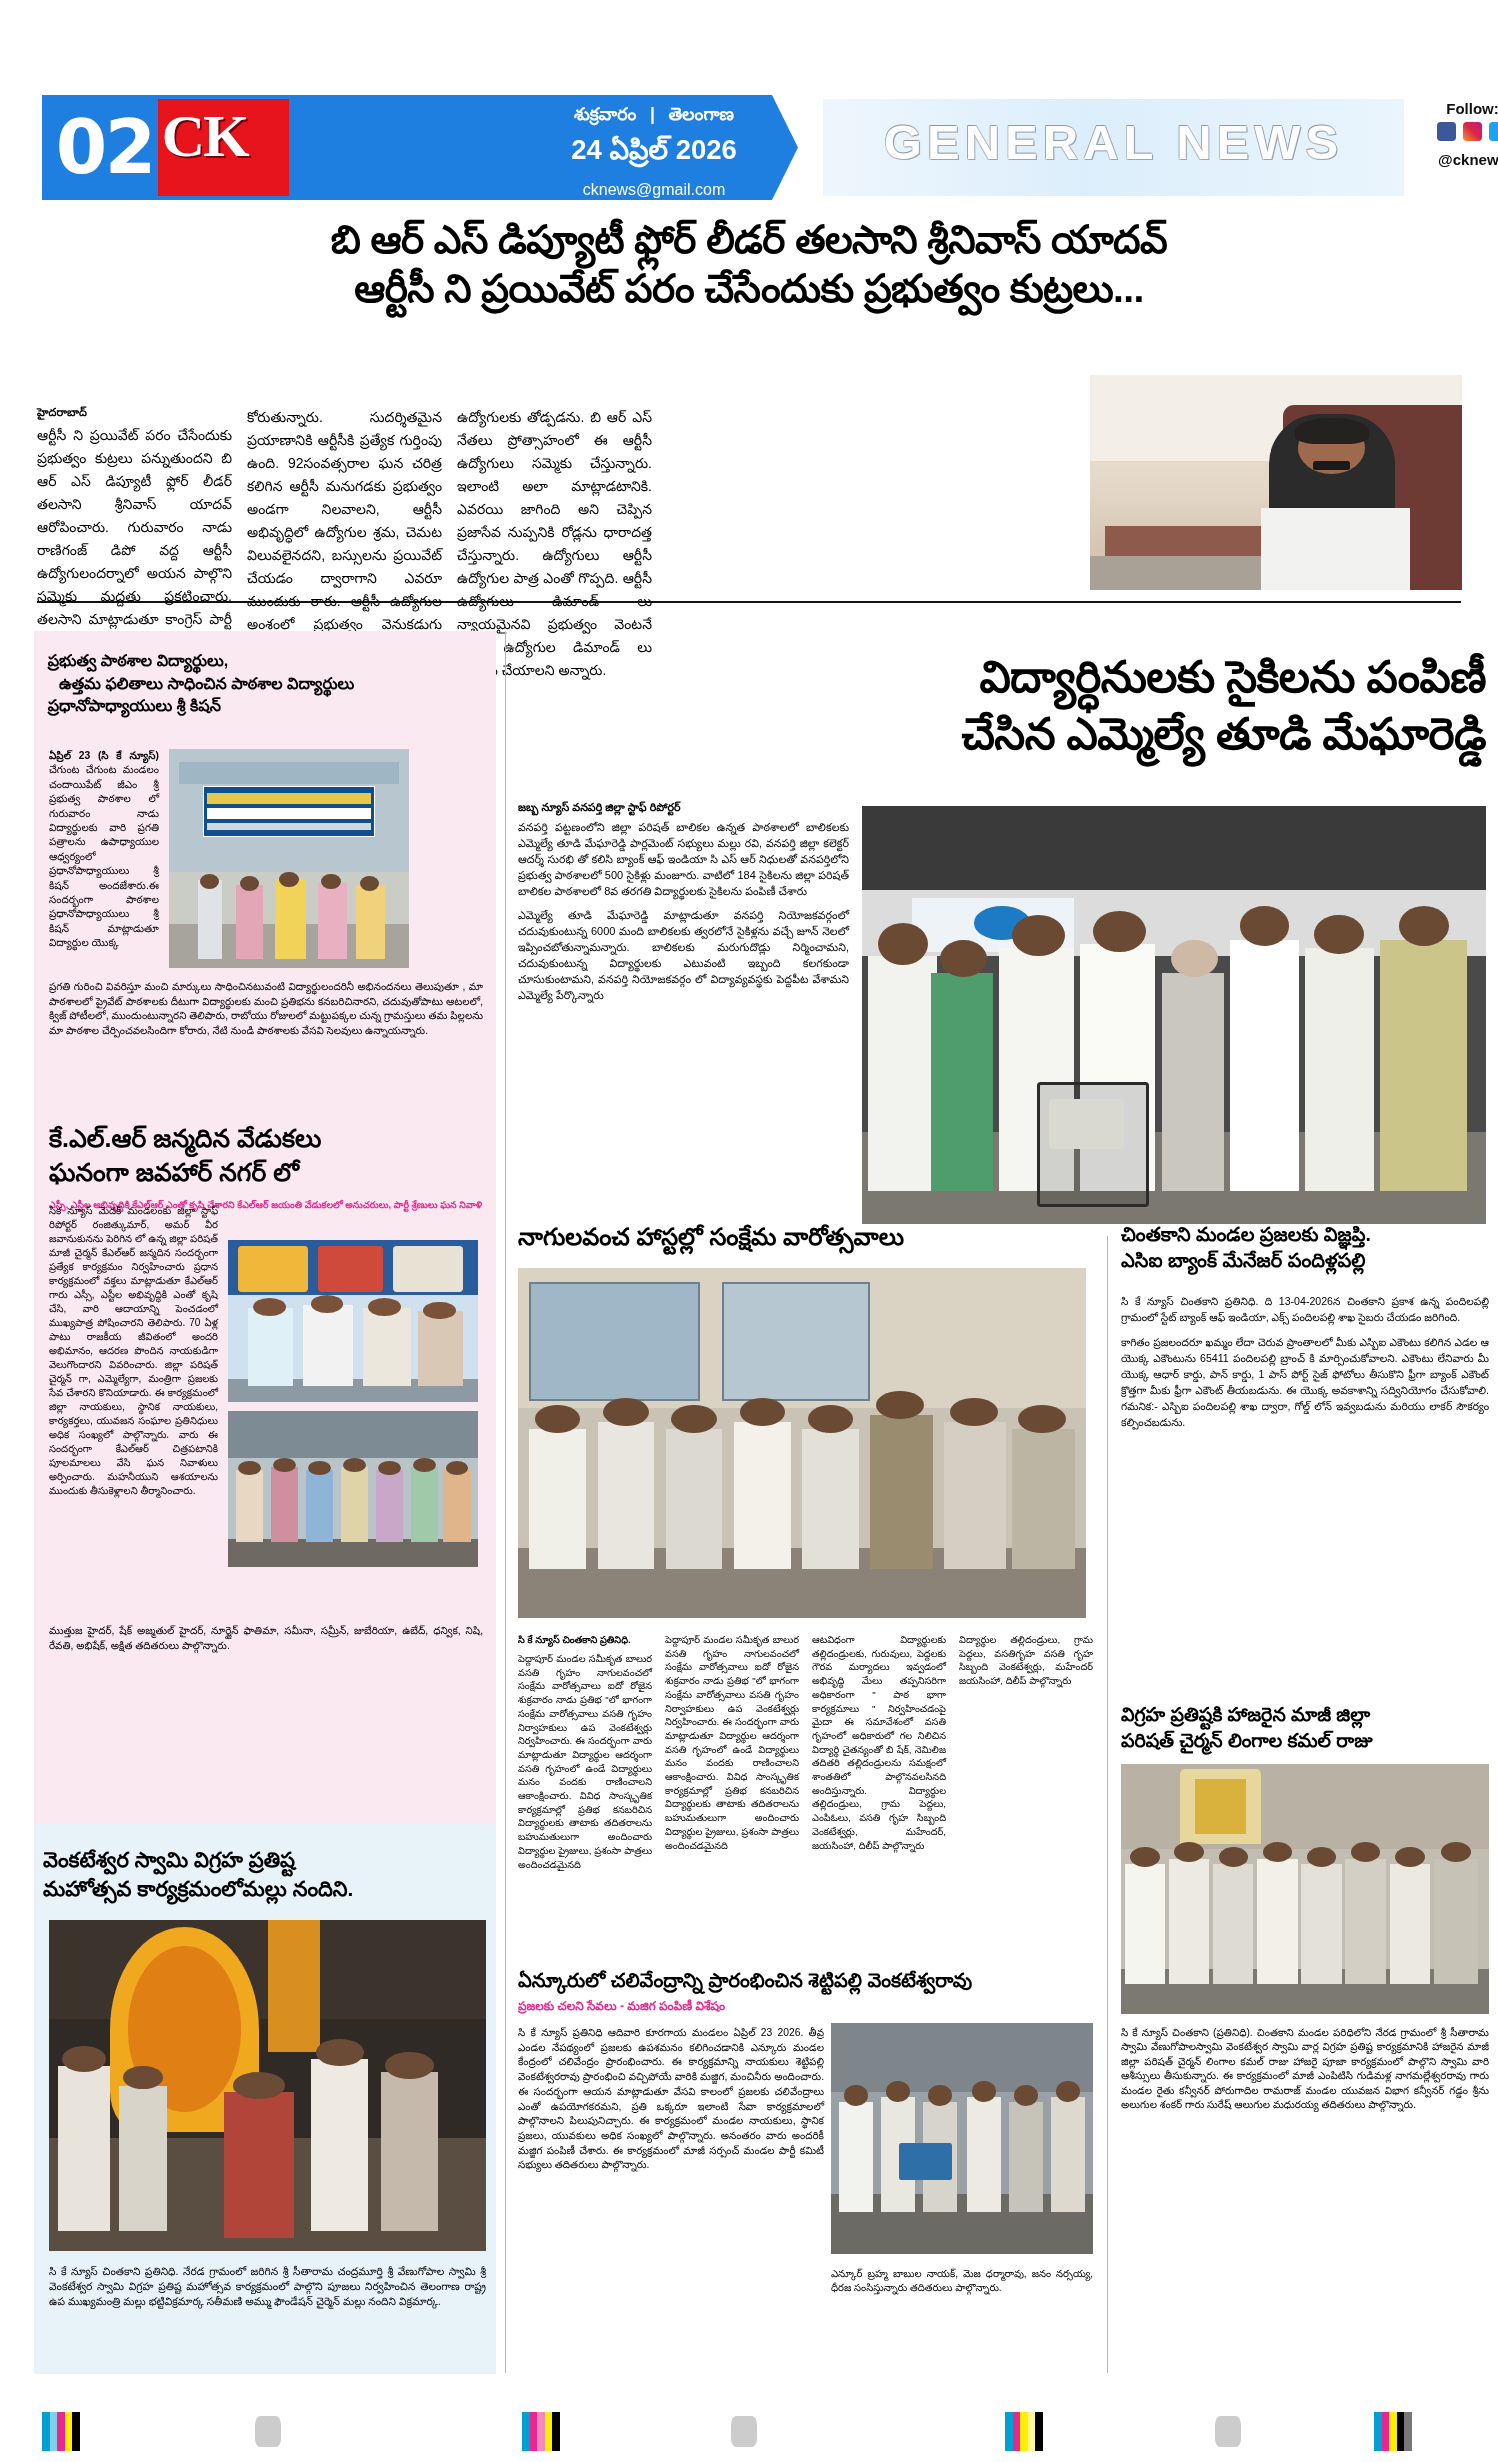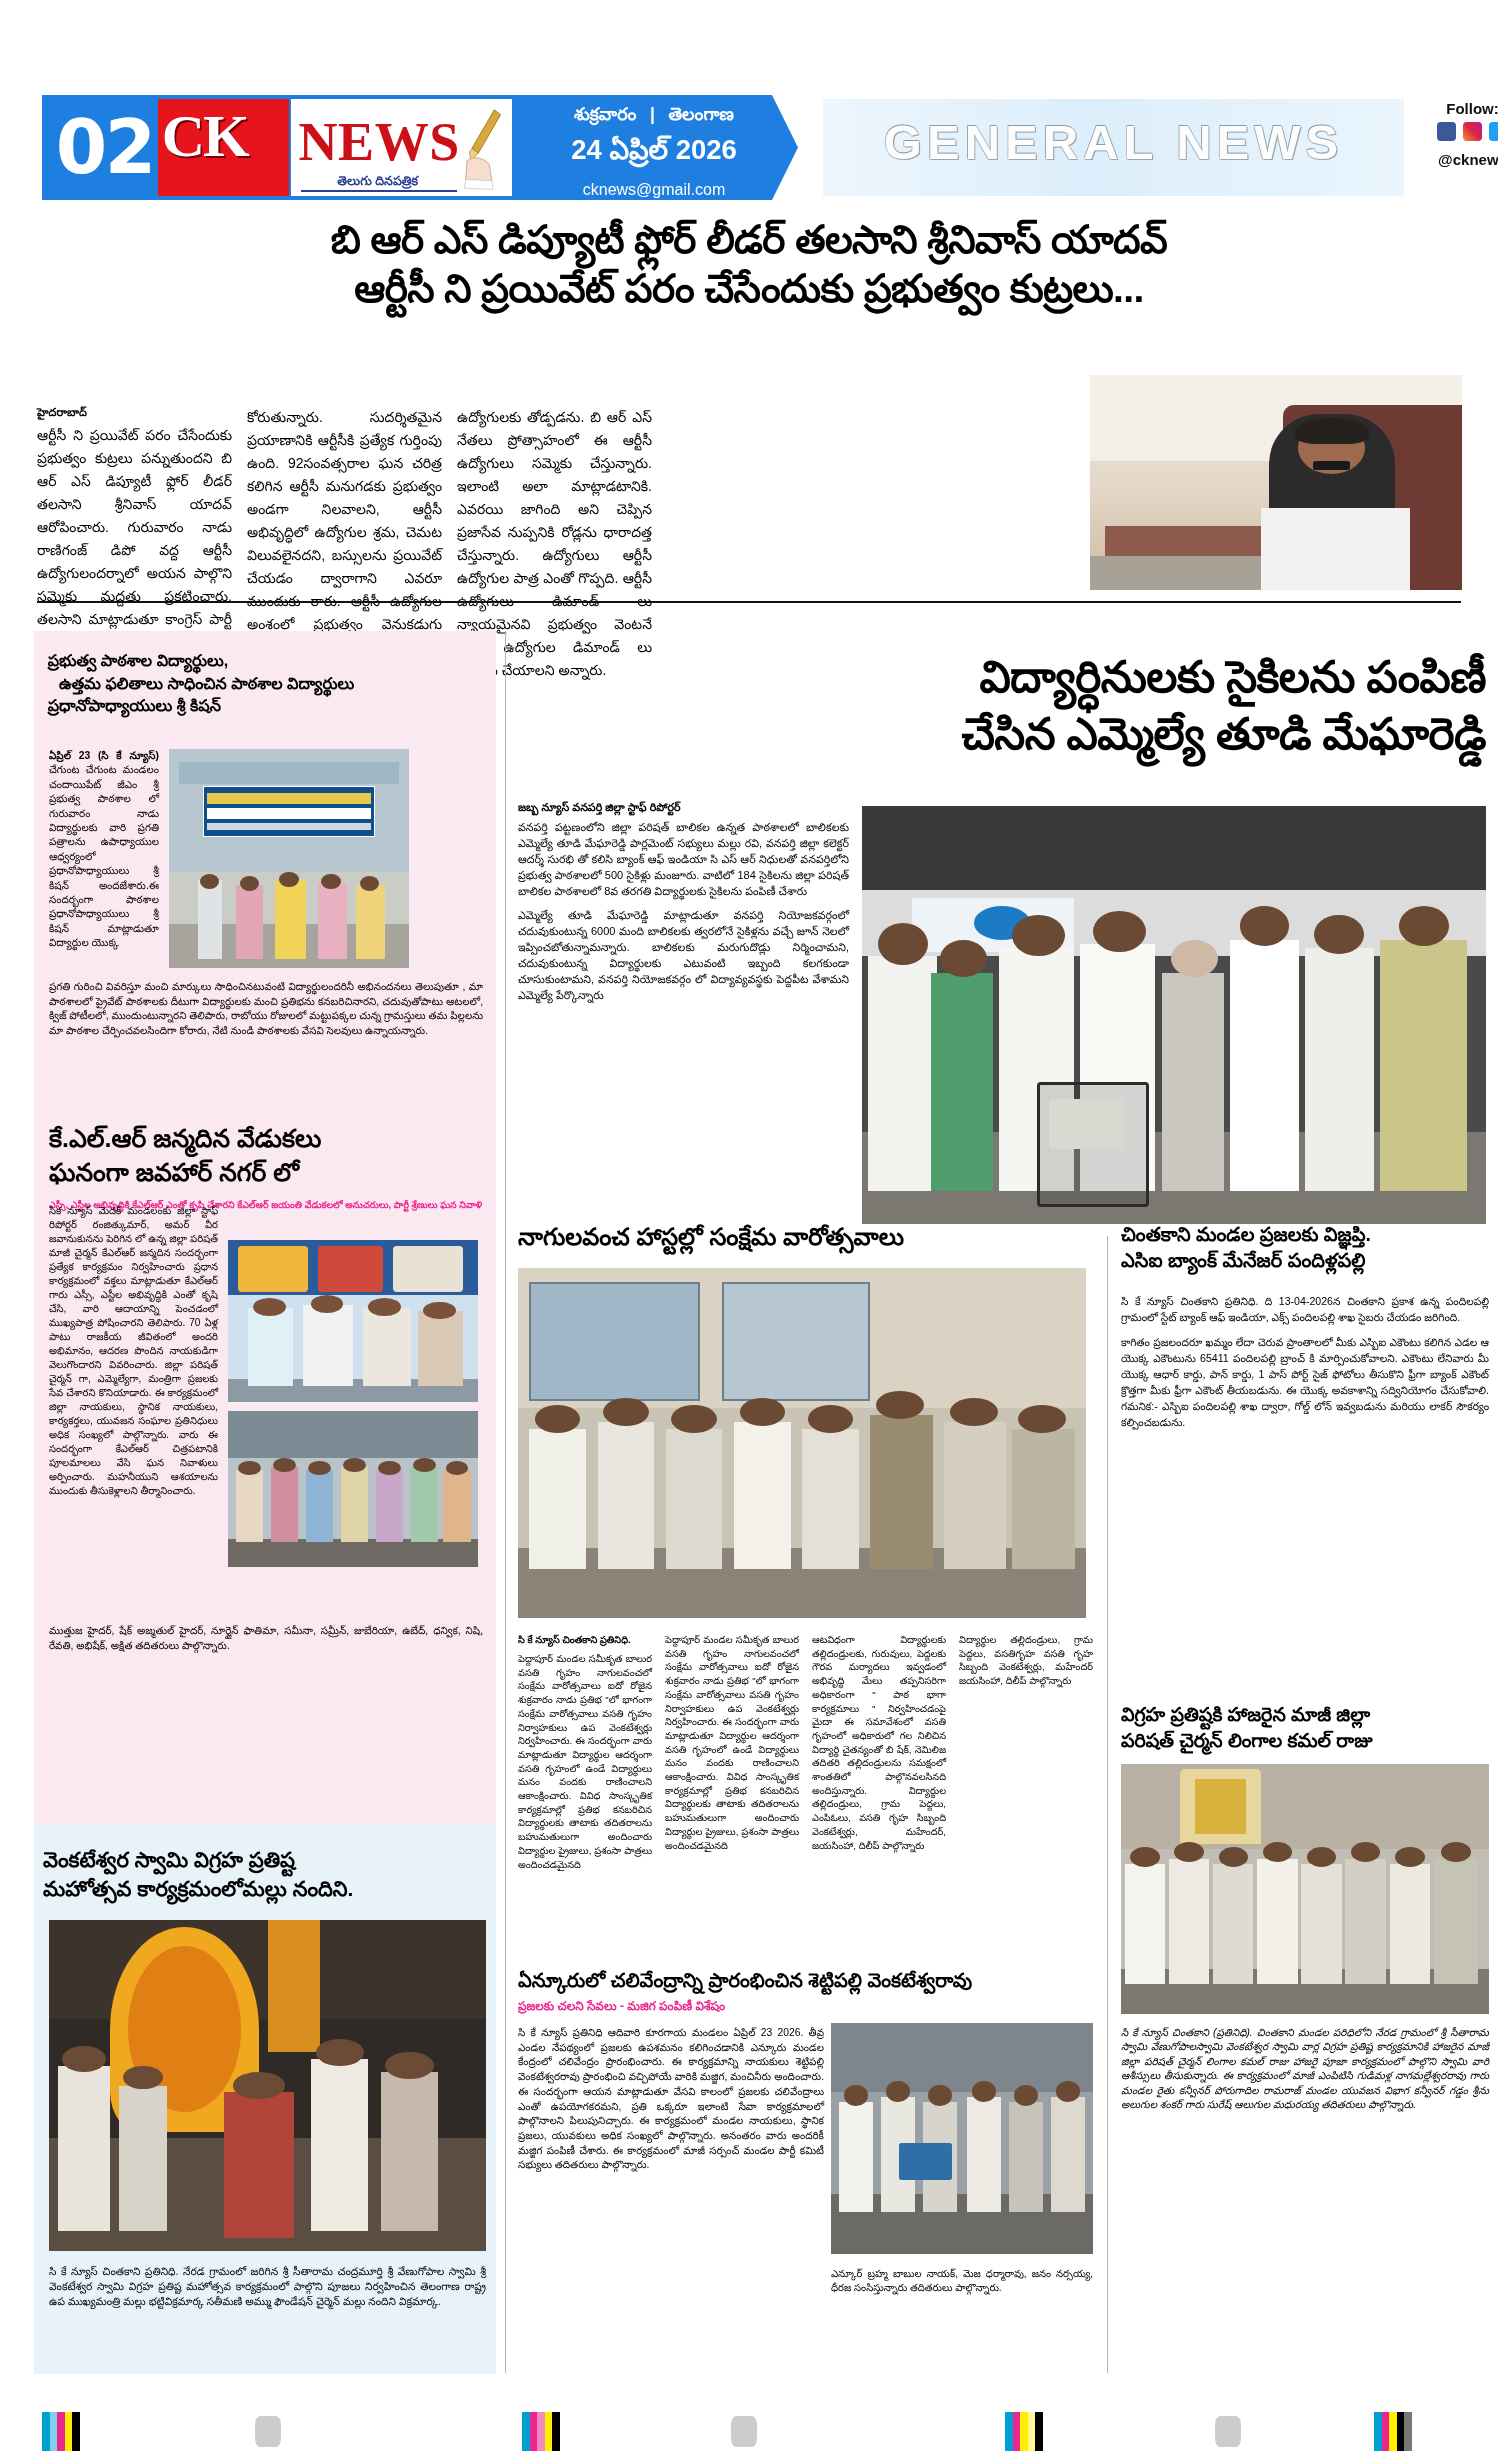--- a/index.html
+++ b/index.html
@@ -152,31 +152,20 @@
 
   <div class="mh-blue-arrow"></div>
 
   <div class="mh-pageno">02</div>
 
   <div class="mh-logo-red">
     <div class="ck">CK</div>
     <div class="tel">చంద్ర కాంత్</div>
   </div>
 
-  <div class="mh-logo-white">
-    <div class="news">NEWS</div>
-    <div class="subtel">తెలుగు దినపత్రిక</div>
-    <div class="rule"></div>
-    <svg class="mh-pen" viewBox="0 0 74 134">
-      <polygon points="52,4 62,12 26,74 16,66" fill="#d9a83c" stroke="#9b7420" stroke-width="1.5"></polygon>
-      <polygon points="16,66 26,74 14,86 12,72" fill="#f0d089" stroke="#9b7420" stroke-width="1"></polygon>
-      <path d="M8 86 C18 78, 34 80, 44 92 L48 118 C34 128, 16 126, 6 116 Z" fill="#f6ddd0" stroke="#c9a495" stroke-width="1.5"></path>
-      <path d="M6 116 L48 118 L50 132 L4 130 Z" fill="#ffffff" stroke="#bbb" stroke-width="1"></path>
-    </svg>
-  </div>
 
   <div class="mh-meta">
     <div class="row1">
       <span>శుక్రవారం</span>
       <span class="sep">|</span>
       <span>తెలంగాణ</span>
     </div>
     <div class="row2">24 ఏప్రిల్ 2026</div>
     <div class="row3">cknews@gmail.com</div>
   </div>
@@ -520,21 +509,21 @@
   <div style="position:absolute;left:49%;top:40%;width:11%;height:48%;background:#e4e1d8"></div>
   <div style="position:absolute;left:50.5%;top:33%;width:8%;height:8%;background:#6b4a34;border-radius:50%"></div>
   <div style="position:absolute;left:61%;top:38%;width:11%;height:50%;background:#d3cfc4"></div>
   <div style="position:absolute;left:62.5%;top:31%;width:8%;height:8%;background:#6b4a34;border-radius:50%"></div>
   <div style="position:absolute;left:73%;top:40%;width:11%;height:48%;background:#ece9e0"></div>
   <div style="position:absolute;left:74.5%;top:33%;width:8%;height:8%;background:#6b4a34;border-radius:50%"></div>
   <div style="position:absolute;left:85%;top:38%;width:12%;height:50%;background:#c7c2b6"></div>
   <div style="position:absolute;left:87%;top:31%;width:8%;height:8%;background:#6b4a34;border-radius:50%"></div>
 </div>
 
-<div class="blk" style="left:1121px; top:2026px; width:368px;font-style:italic;">
+<div class="blk" style="left:1121px; top:2026px; width:368px;">
   <div class="caption" style="font-size:10.3px;line-height:14.4px;">సి కే న్యూస్ చింతకాని (ప్రతినిధి). చింతకాని మండల పరిధిలోని నేరడ గ్రామంలో శ్రీ సీతారామ స్వామి వేణుగోపాలస్వామి వెంకటేశ్వర స్వామి వార్ల విగ్రహ ప్రతిష్ట కార్యక్రమానికి హాజరైన మాజీ జిల్లా పరిషత్ చైర్మన్ లింగాల కమల్ రాజు హాజరై పూజా కార్యక్రమంలో పాల్గొని స్వామి వారి ఆశీస్సులు తీసుకున్నారు. ఈ కార్యక్రమంలో మాజీ ఎంపిటిసి గుడిమళ్ల నాగమల్లేశ్వరరావు గారు మండల రైతు కన్వీనర్ పోరుగాదిల రామరాజ్ మండల యువజన విభాగ కన్వీనర్ గడ్డం శ్రీను అలుగుల శంకర్ గారు సురేష్ ఆలుగుల మధురయ్య తదితరులు పాల్గొన్నారు.</div>
 </div>
 
 <div class="reg" style="left:42px;">
   <i style="background:#00a0d2"></i><i style="background:#7fd0e8"></i><i style="background:#ec268f"></i><i style="background:#ffee00"></i><i style="background:#000000"></i>
 </div>
 <div class="reg-gray" style="left:255px;"></div>
 
 <div class="reg" style="left:522px;">
   <i style="background:#00a0d2"></i><i style="background:#ec268f"></i><i style="background:#f489c0"></i><i style="background:#ffee00"></i><i style="background:#000000"></i>

